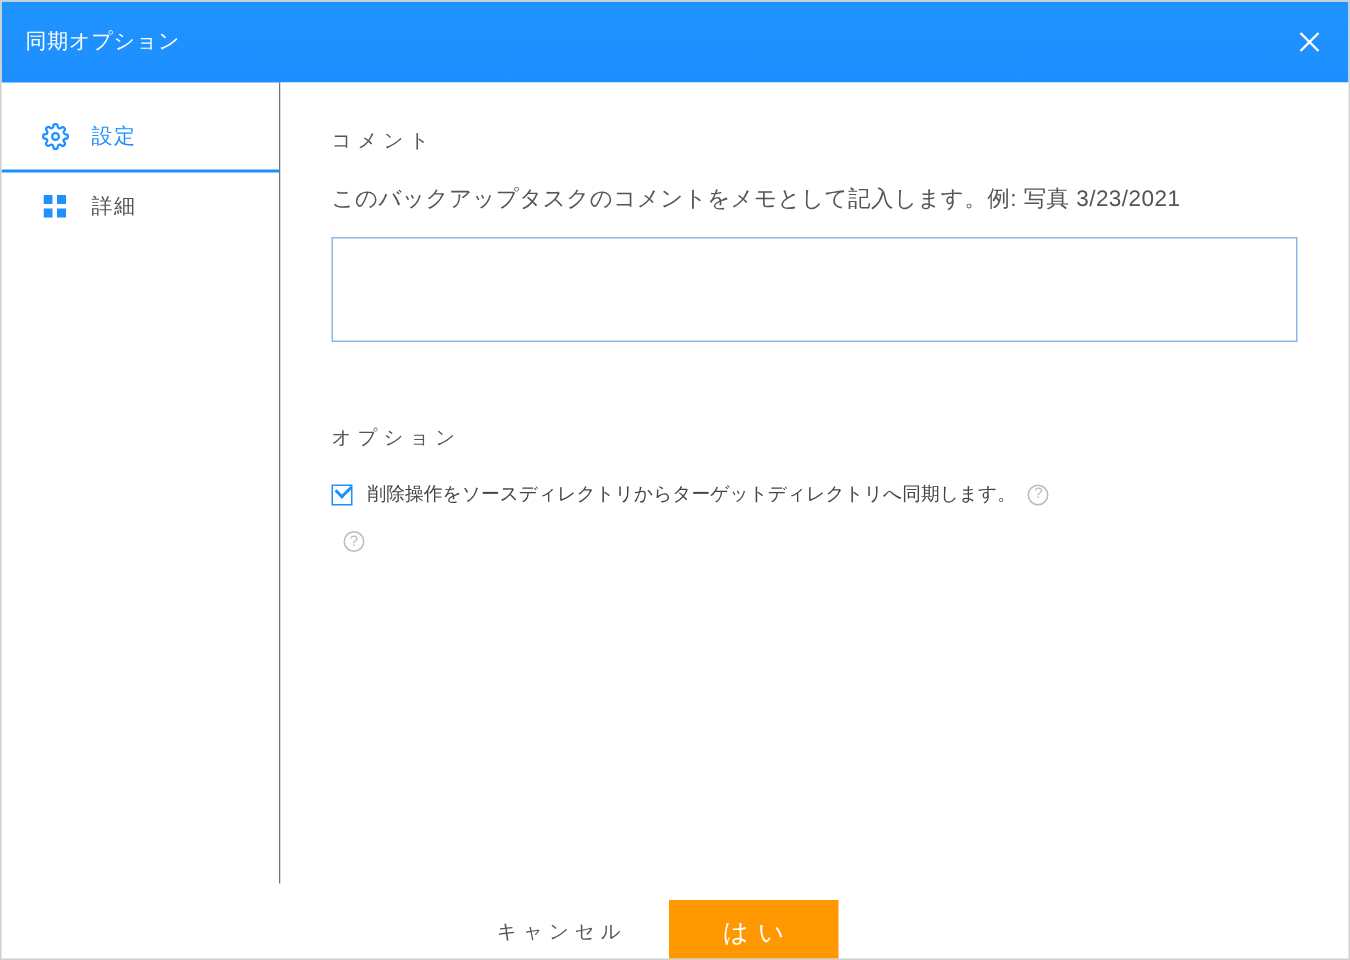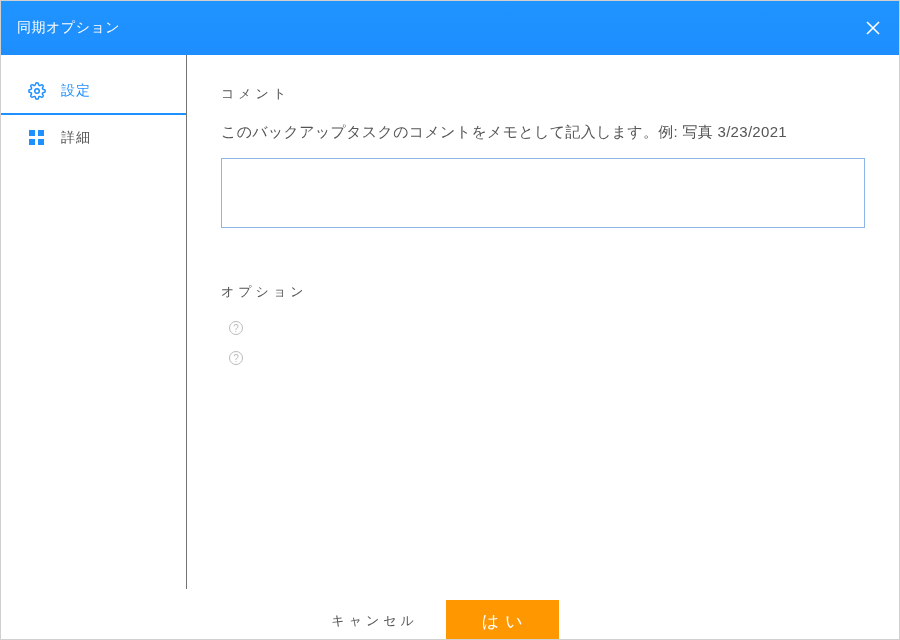--- a/index.html
+++ b/index.html
@@ -204,20 +204,24 @@
     <div class="section">
       <div class="section-title">コメント</div>
       <div class="section-hint">このバックアップタスクのコメントをメモとして記入します。例: 写真 3/23/2021</div>
       <textarea class="comment-box" value="" style=""></textarea>
     </div>
 
     <div class="section">
       <div class="section-title">オプション</div>
 
       <div class="option-row">
+        <label>
+          <input type="checkbox" class="chk" checked="" style="">
+          <span>削除操作をソースディレクトリからターゲットディレクトリへ同期します。</span>
+        </label>
         <span class="help-icon">?</span>
       </div>
 
       <div class="option-row">
         <span class="help-icon">?</span>
       </div>
 
     </div>
 
   </div>

